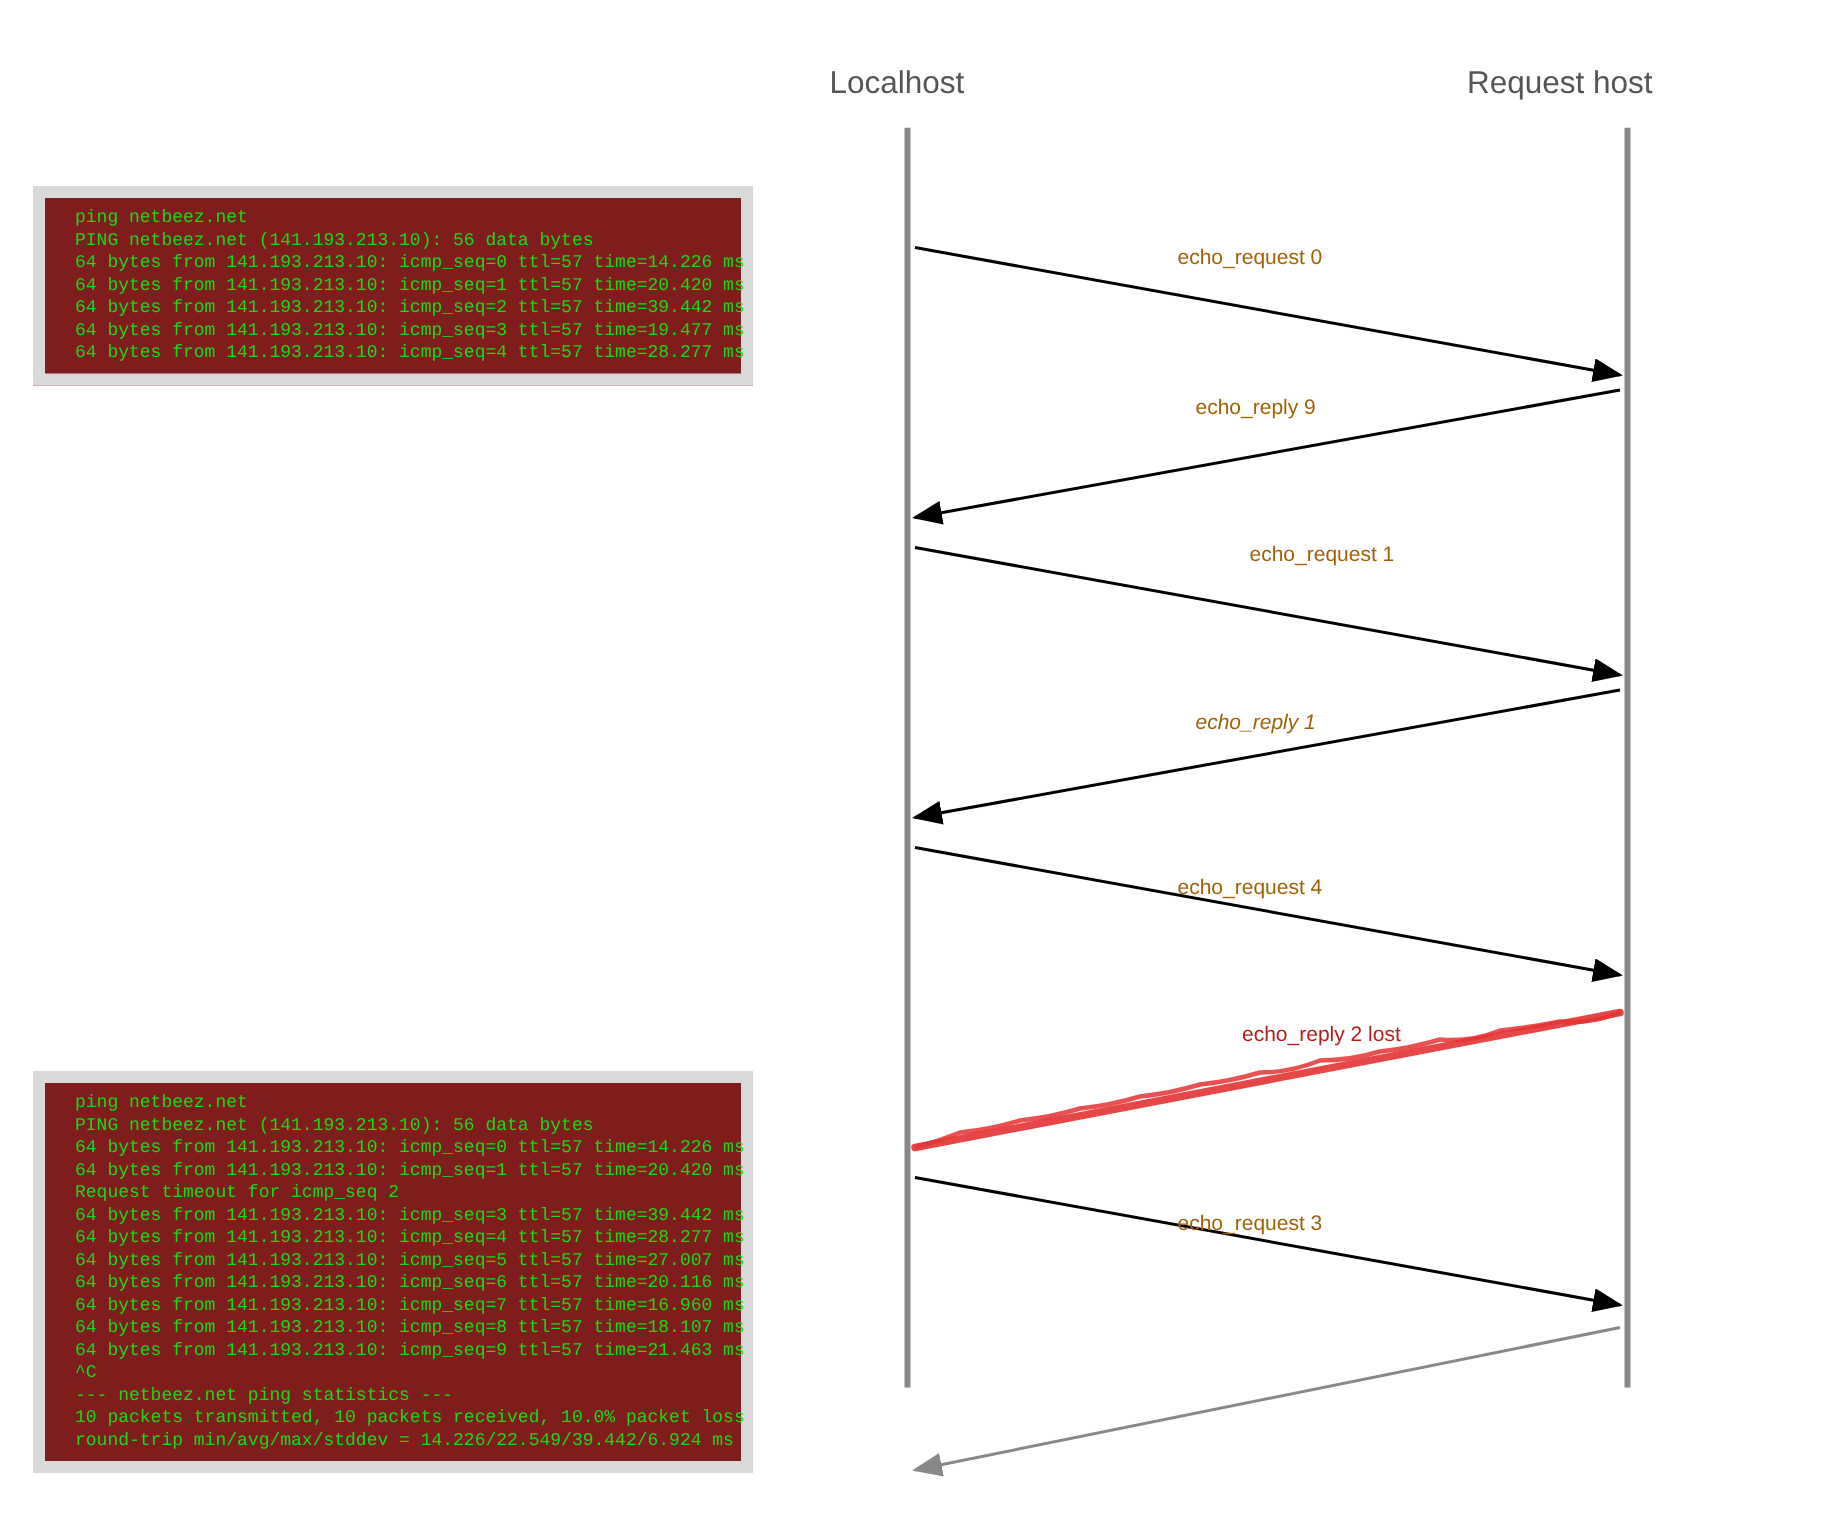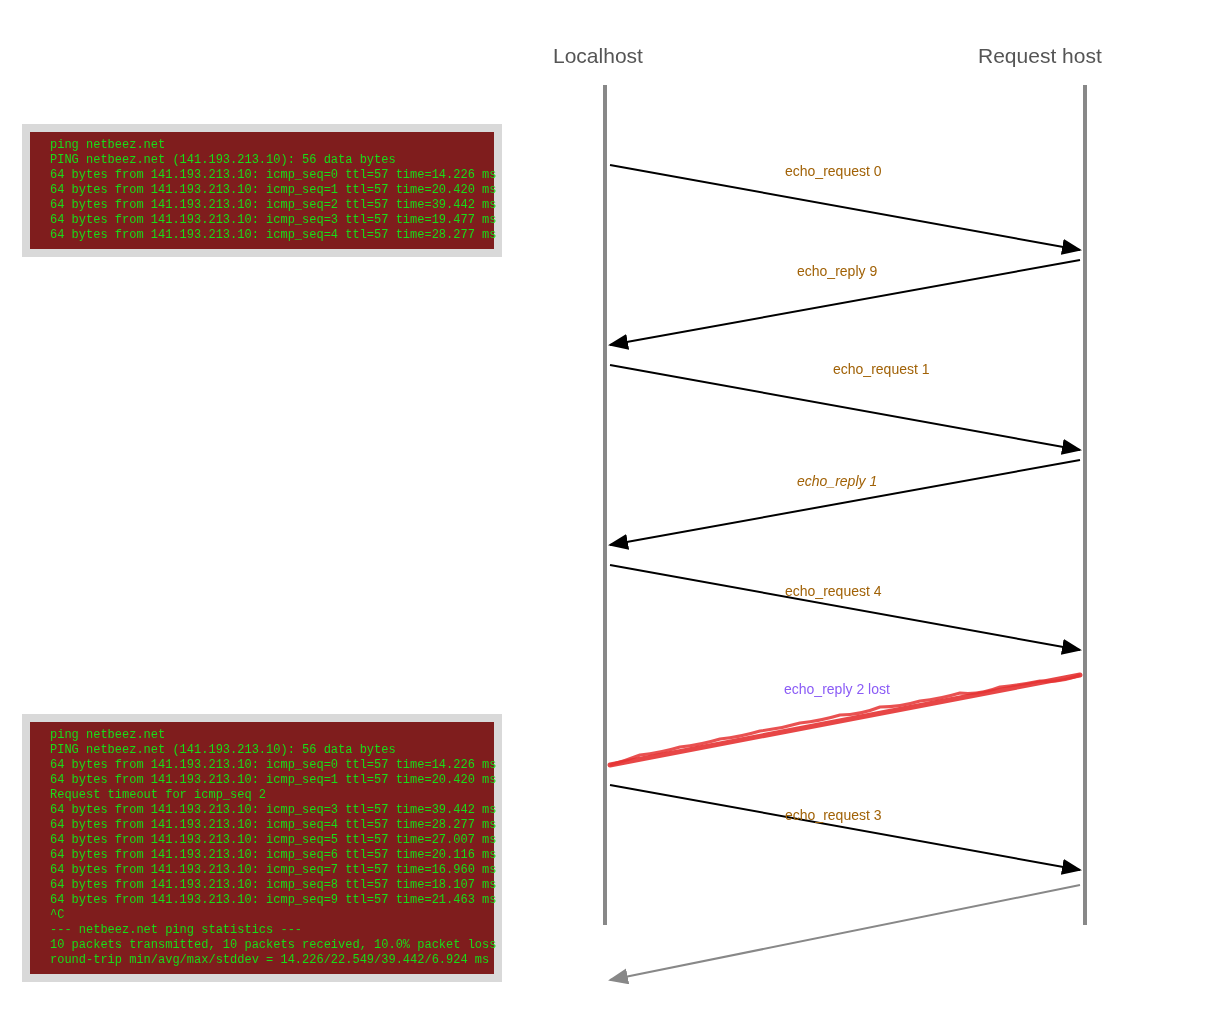--- a/index.html
+++ b/index.html
@@ -38,21 +38,21 @@
     left: 590px;
     top: 85px;
     width: 510px;
     height: 920px;
   }
   .msg-label {
     position: absolute;
     font-size: 14px;
     color: #a16207;
   }
-  .msg-label.lost { color: #8b5cf6; }
+  .msg-label.lost { color: #b91c1c; margin-left: 44px; }
 </style>
 </head>
 <body>
 
 <div id="lbl-local" class="host-label">Localhost</div>
 <div id="lbl-remote" class="host-label">Request host</div>
 
 <div id="term1" class="terminal">ping netbeez.net
 PING netbeez.net (141.193.213.10): 56 data bytes
 64 bytes from 141.193.213.10: icmp_seq=0 ttl=57 time=14.226 ms

